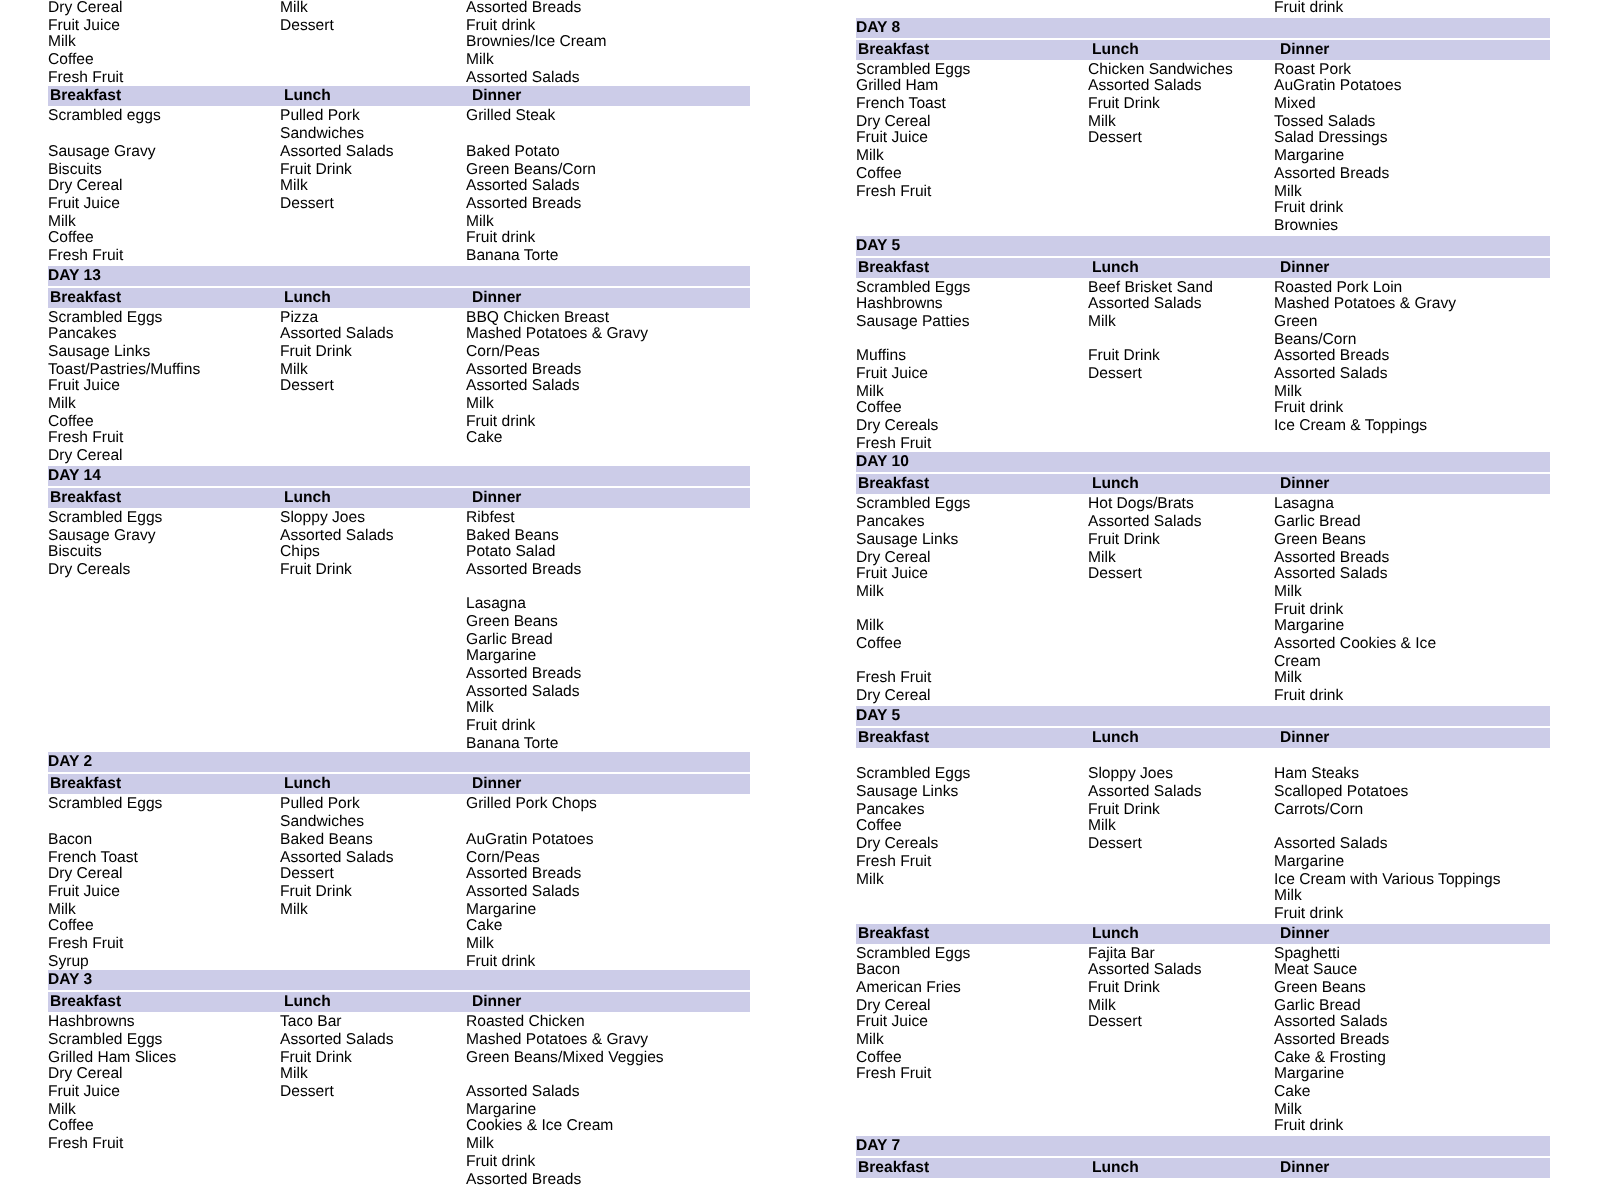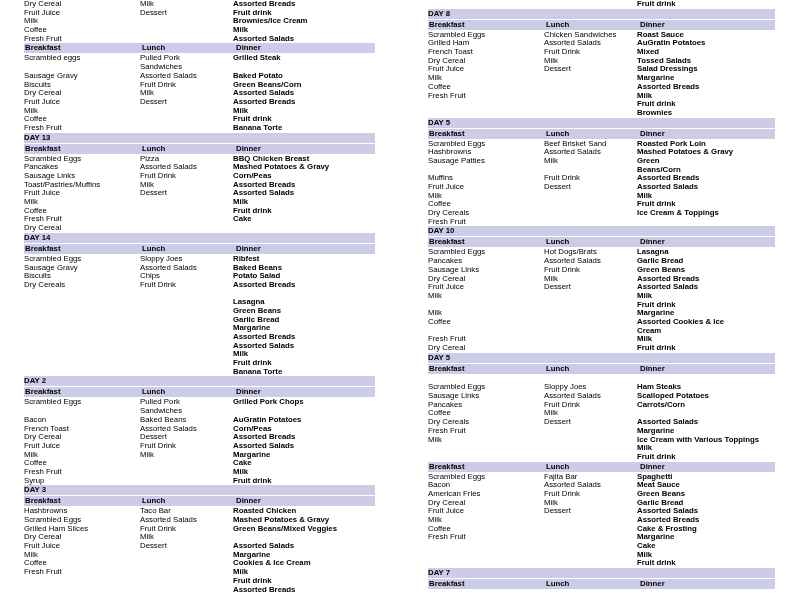--- a/index.html
+++ b/index.html
@@ -20,21 +20,21 @@
   }
   .meal-header-row{
     display:flex;background:var(--band,#cccce8);
     height:10px;line-height:10px;margin-bottom:1px;
     font-weight:bold;font-size:7.8px;
   }
   .meal-header-cell{overflow:visible;white-space:nowrap;padding-left:1px;}
   .section-body{display:flex;}
   .cell-0{width:116px;flex:0 0 116px;}
   .cell-1{width:93px;flex:0 0 93px;}
-  .cell-2{width:142px;flex:0 0 142px;font-weight:bold;}
+  .cell-2{width:142px;flex:0 0 142px;}
   .menu-line{
     height:8.7px;line-height:8.7px;font-size:7.8px;
     white-space:nowrap;overflow:visible;
   }
 </style>
 </head>
 <body>
 
 <div class="page">
   <div class="column column-left">
@@ -339,21 +339,21 @@
             <div class="menu-line">Fruit Drink</div>
             <div class="menu-line">Milk</div>
             <div class="menu-line">Dessert</div>
             <div class="menu-line">&nbsp;</div>
             <div class="menu-line">&nbsp;</div>
             <div class="menu-line">&nbsp;</div>
             <div class="menu-line">&nbsp;</div>
             <div class="menu-line">&nbsp;</div>
           </div>
           <div class="meal-cell cell-2">
-            <div class="menu-line">Roast Sauce</div>
+            <div class="menu-line">Roast Pork</div>
             <div class="menu-line">AuGratin Potatoes</div>
             <div class="menu-line">Mixed</div>
             <div class="menu-line">Tossed Salads</div>
             <div class="menu-line">Salad Dressings</div>
             <div class="menu-line">Margarine</div>
             <div class="menu-line">Assorted Breads</div>
             <div class="menu-line">Milk</div>
             <div class="menu-line">Fruit drink</div>
             <div class="menu-line">Brownies</div>
           </div>

